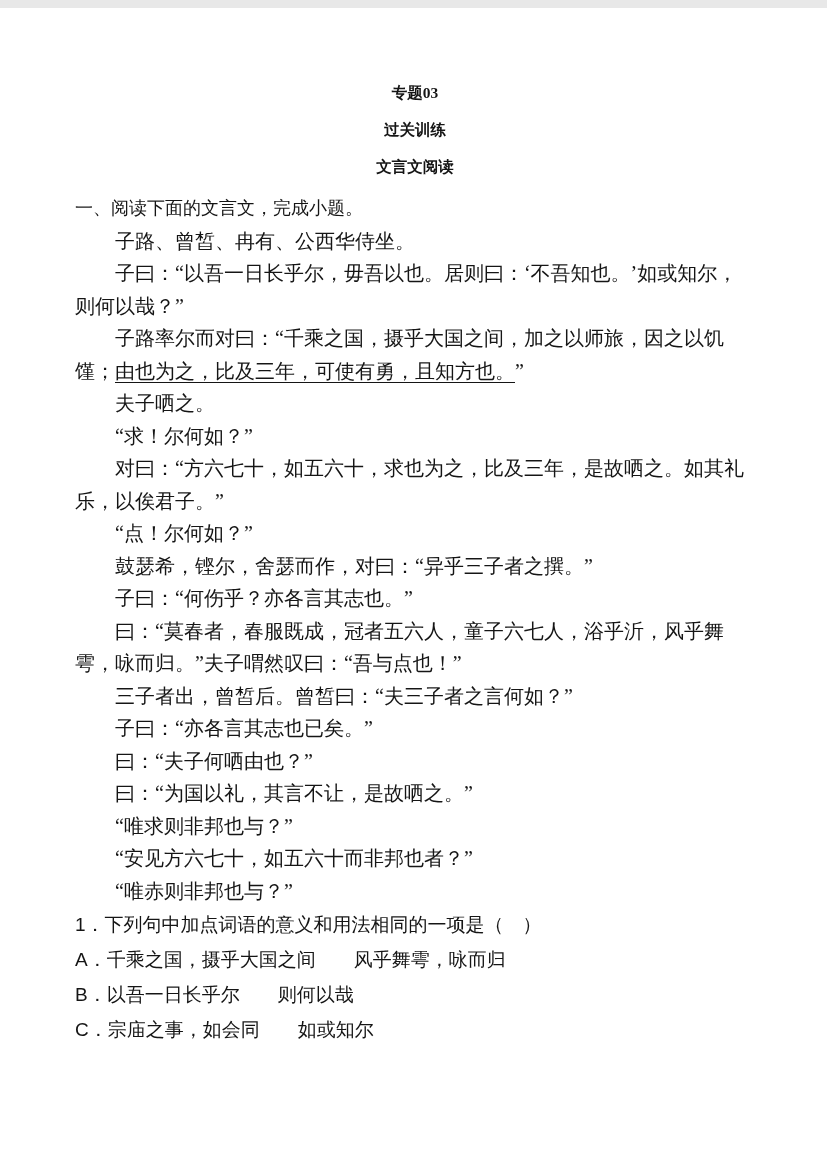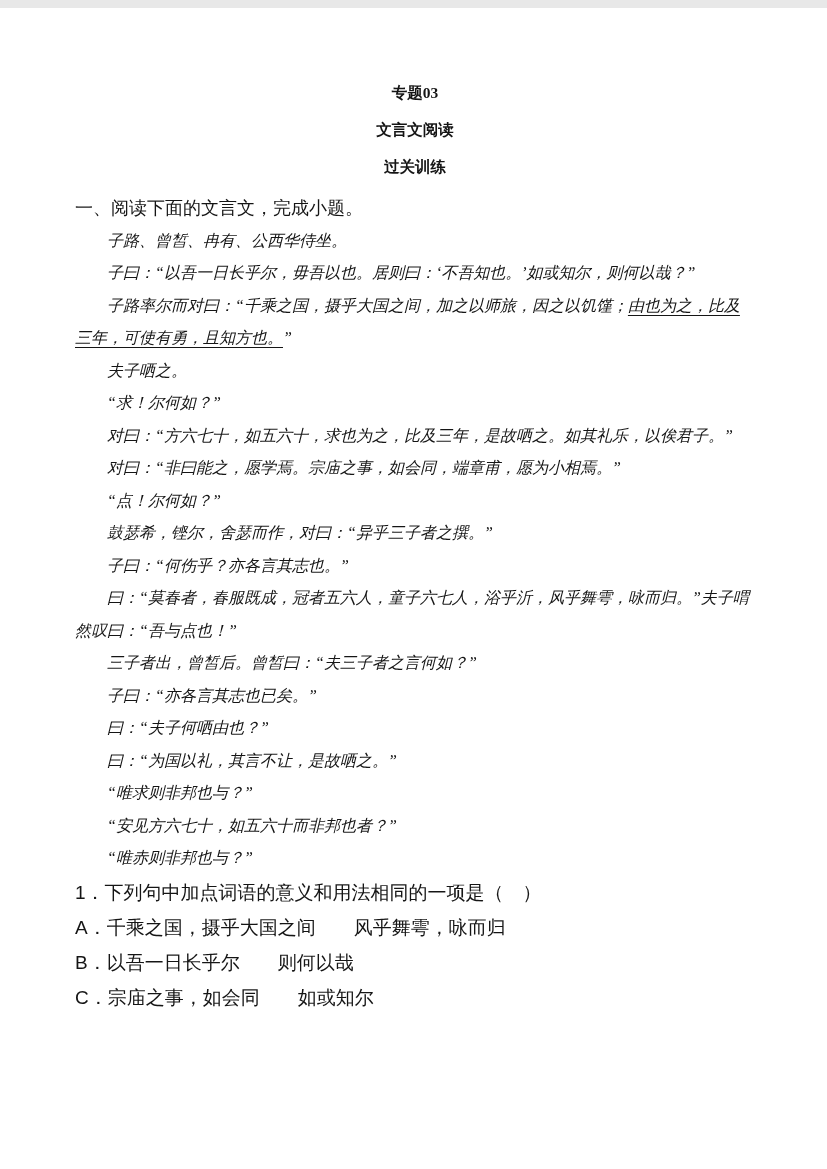--- a/index.html
+++ b/index.html
@@ -11,53 +11,51 @@
   }
   .content { padding:66px 72px 0 75px; }
   .title-line {
     text-align:center; font-weight:bold; font-size:15.5px; line-height:37px;
     font-family:"Liberation Serif","DejaVu Serif",serif;
   }
   .intro {
     margin-top:7px; font-size:18px; line-height:32.5px;
   }
   .passage .para {
-    font-size:16px; line-height:32.5px; text-indent:2em;
-    font-style:italic;
+    font-size:20px; line-height:32.5px; text-indent:2em;
   }
   .passage .ul {
     text-decoration:underline; text-underline-offset:4px; text-decoration-thickness:1px;
   }
   .question {
     font-family:"Liberation Sans","DejaVu Sans",sans-serif;
     font-size:19px;
   }
   .question .stem { line-height:34px; margin-top:1px; }
   .question .opt  { line-height:35px; }
 </style>
 </head>
 <body>
 
 <div class="page">
   <div class="content">
 
     <div class="title-line">专题03</div>
+    <div class="title-line">过关训练</div>
     <div class="title-line">文言文阅读</div>
-    <div class="title-line">过关训练</div>
 
     <p class="intro">一、阅读下面的文言文，完成小题。</p>
 
     <div class="passage">
         <p class="para"><span>子路、曾皙、冉有、公西华侍坐。</span></p>
         <p class="para"><span>子曰：“以吾一日长乎尔，毋吾以也。居则曰：‘不吾知也。’如或知尔，则何以哉？”</span></p>
         <p class="para"><span>子路率尔而对曰：“千乘之国，摄乎大国之间，加之以师旅，因之以饥馑；</span><span class="ul">由也为之，比及三年，可使有勇，且知方也。</span><span>”</span></p>
         <p class="para"><span>夫子哂之。</span></p>
         <p class="para"><span>“求！尔何如？”</span></p>
         <p class="para"><span>对曰：“方六七十，如五六十，求也为之，比及三年，是故哂之。如其礼乐，以俟君子。”</span></p>
-        <p class="para"><span>对曰：“非曰能之，愿学焉。宗庙之事，如会同，端章甫，愿为小相焉。”</span></p>
         <p class="para"><span>“点！尔何如？”</span></p>
         <p class="para"><span>鼓瑟希，铿尔，舍瑟而作，对曰：“异乎三子者之撰。”</span></p>
         <p class="para"><span>子曰：“何伤乎？亦各言其志也。”</span></p>
         <p class="para"><span>曰：“莫春者，春服既成，冠者五六人，童子六七人，浴乎沂，风乎舞雩，咏而归。”夫子喟然叹曰：“吾与点也！”</span></p>
         <p class="para"><span>三子者出，曾皙后。曾皙曰：“夫三子者之言何如？”</span></p>
         <p class="para"><span>子曰：“亦各言其志也已矣。”</span></p>
         <p class="para"><span>曰：“夫子何哂由也？”</span></p>
         <p class="para"><span>曰：“为国以礼，其言不让，是故哂之。”</span></p>
         <p class="para"><span>“唯求则非邦也与？”</span></p>
         <p class="para"><span>“安见方六七十，如五六十而非邦也者？”</span></p>

